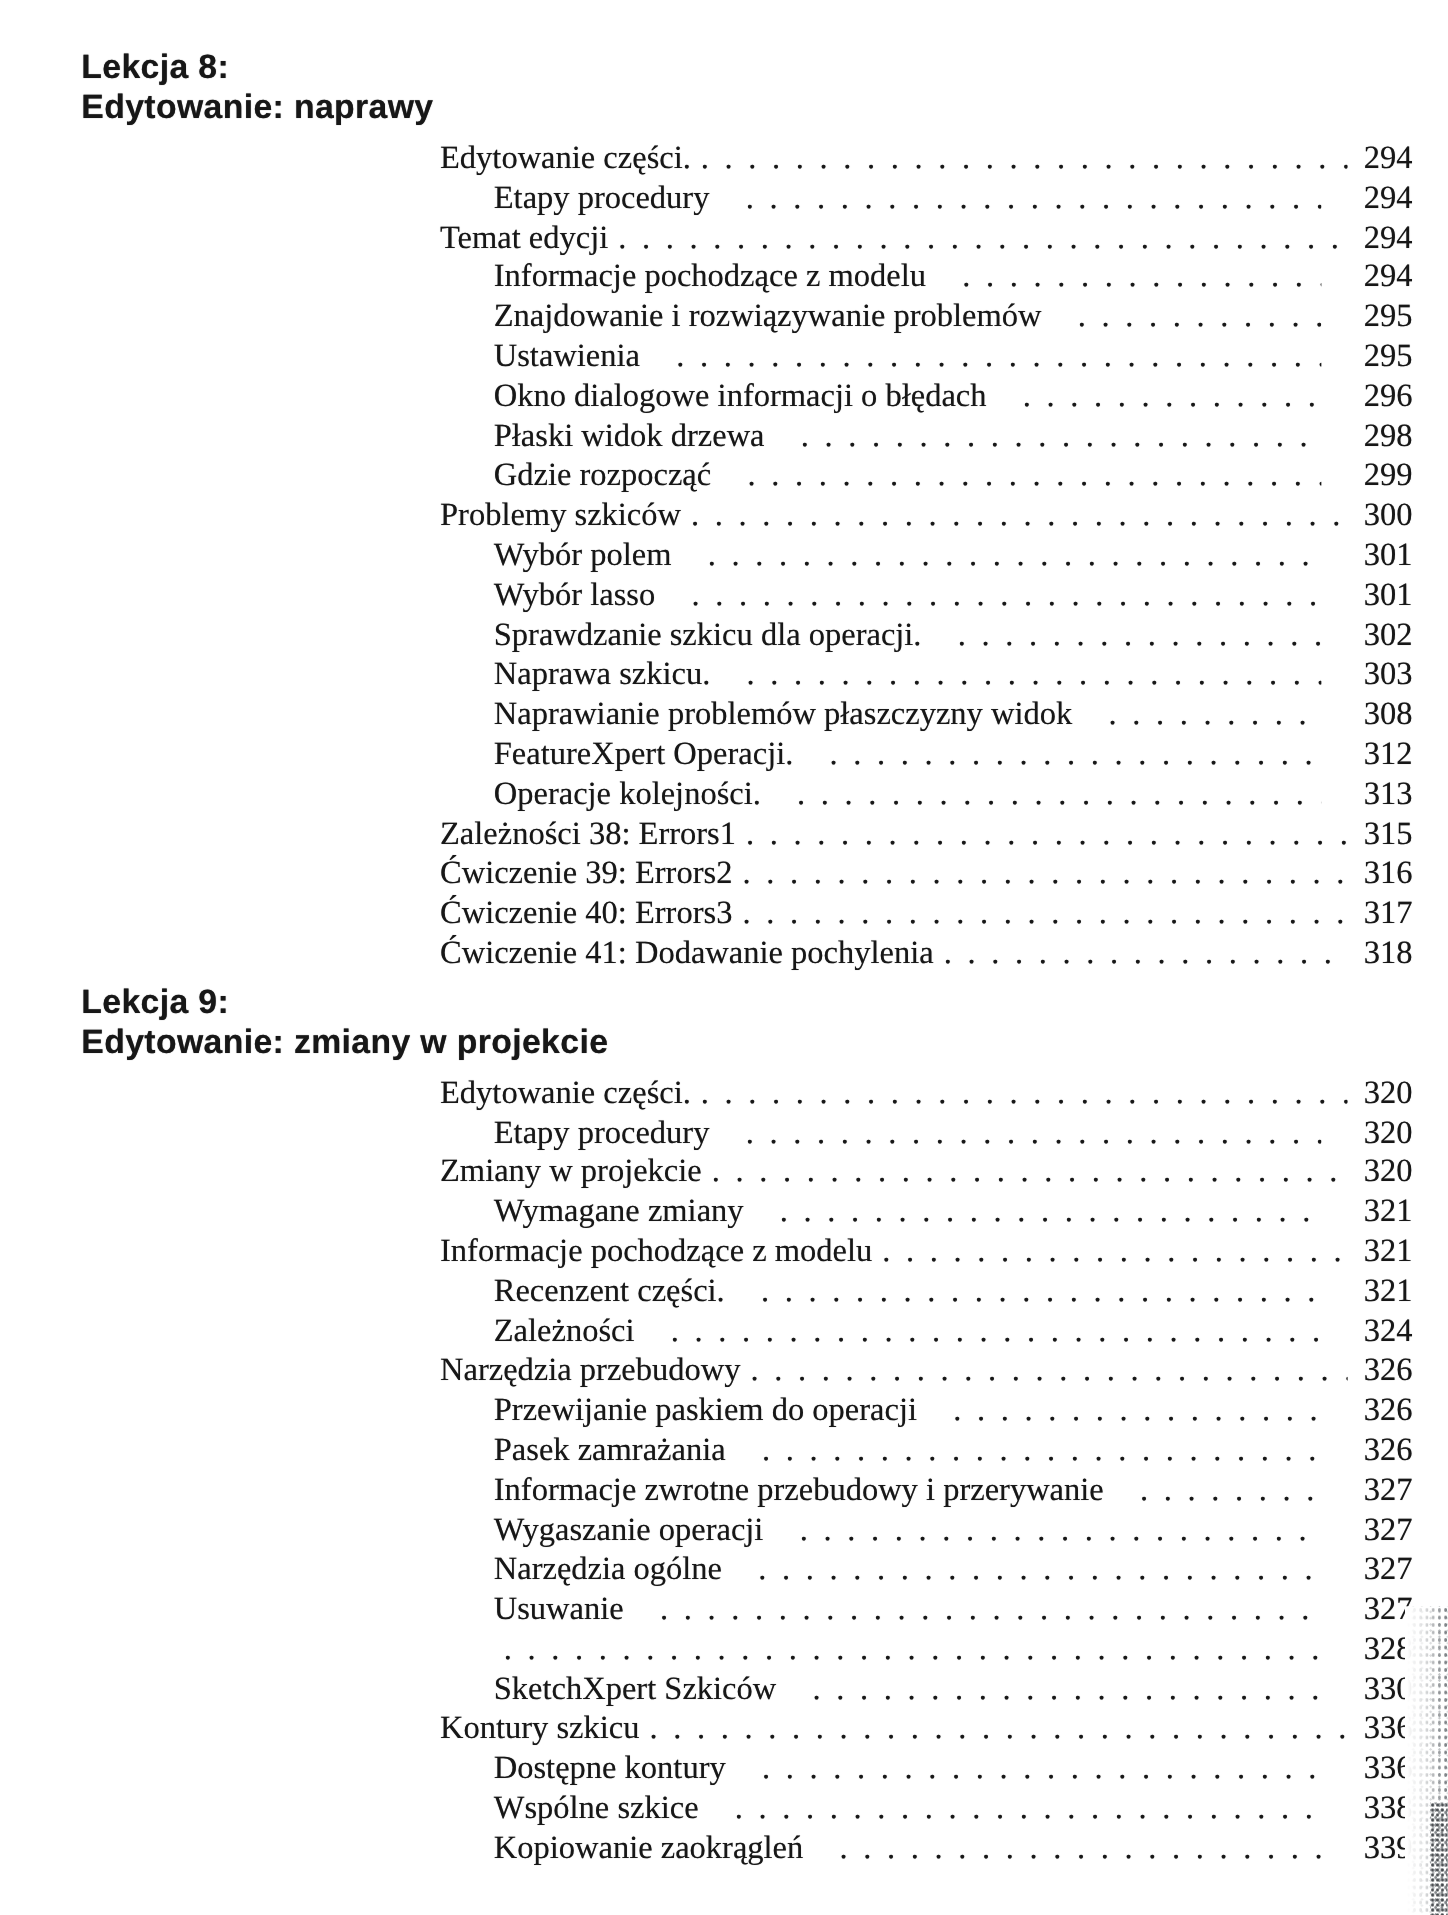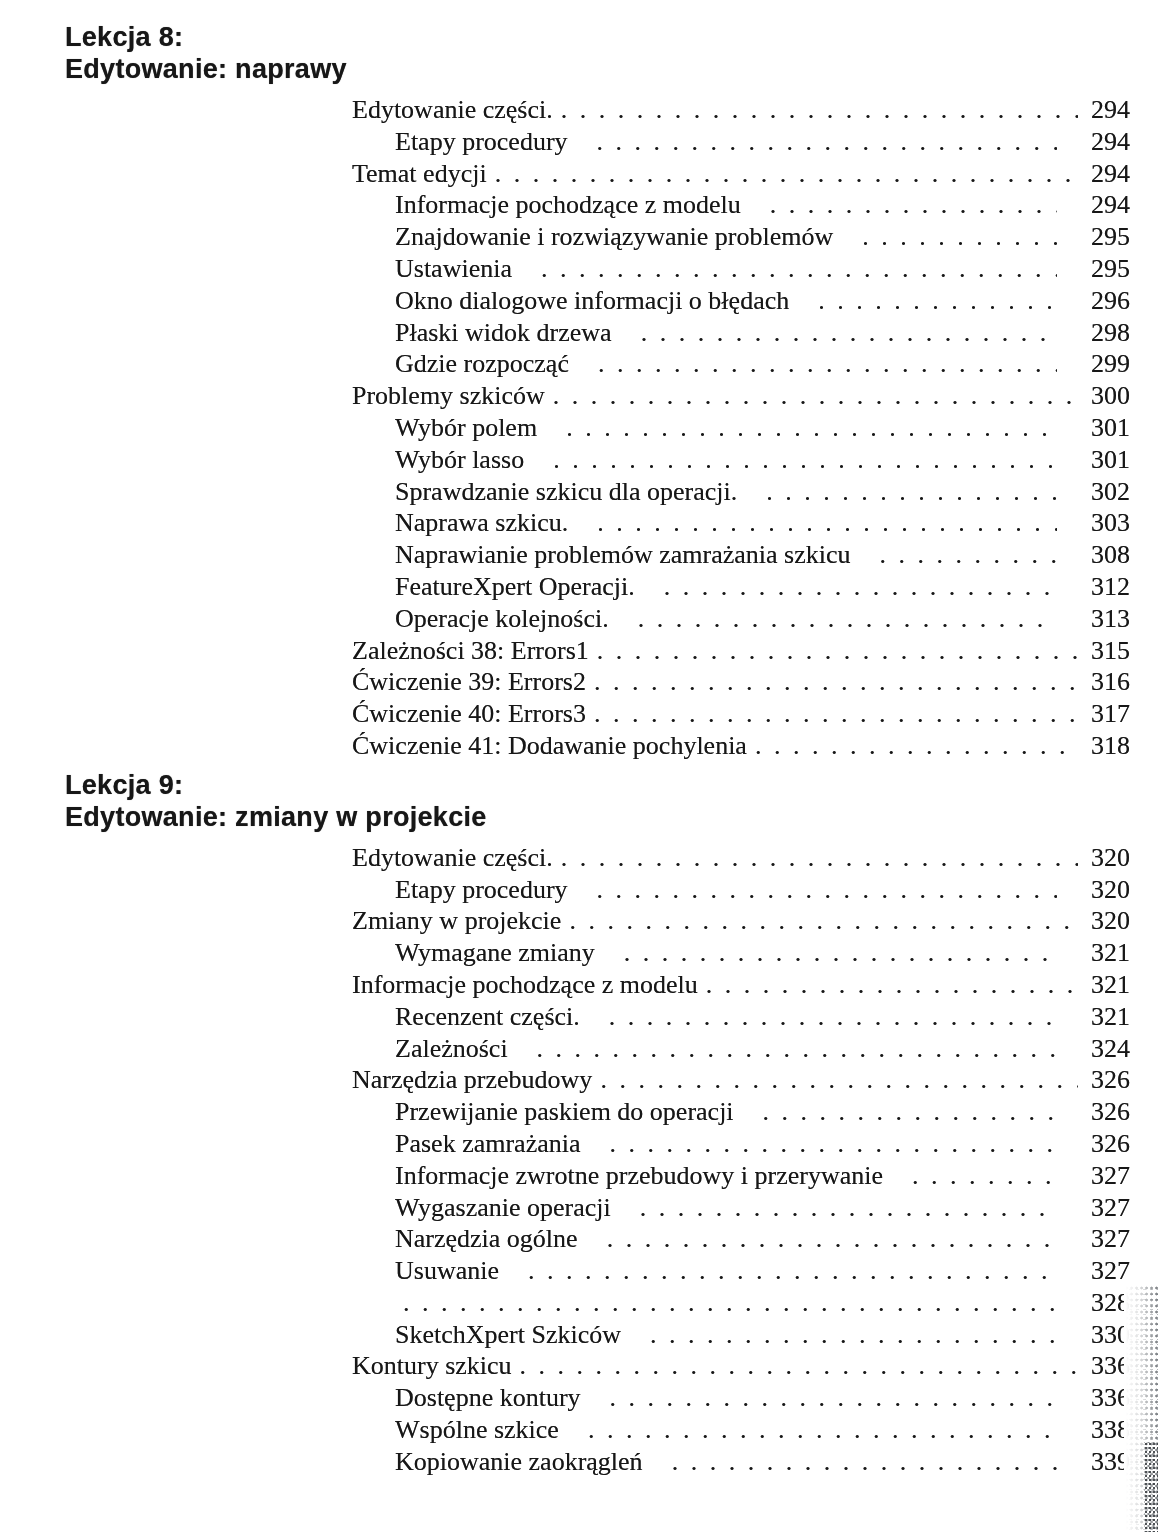--- a/index.html
+++ b/index.html
@@ -11,21 +11,21 @@
     width: 1158px;
     height: 1532px;
     position: relative;
     overflow: hidden;
     font-family: "Liberation Serif", serif;
     color: var(--ink, #171717);
   }
   .page {
     position: absolute;
     inset: 0;
-    padding-top: 15px;
+    padding-top: 31px;
   }
   
   .lesson-heading {
     margin: 6px 0 10px 65px;
     font-family: "Liberation Sans", sans-serif;
     font-weight: 700;
     font-size: 27px;
     line-height: 32px;
     letter-spacing: 0.3px;
     text-shadow: 0 0 0.7px rgba(0,0,0,0.65);
@@ -163,21 +163,21 @@
           <span class="toc-title">Sprawdzanie szkicu dla operacji.</span>
           <span class="leader">. . . . . . . . . . . . . . . . . . . . . . . . . . . . . . . . . . . . . . . . . . . . . . . . . . . . . . . . . . . . . . . . . . . . . . </span>
           <span class="pagenum">302</span>
         </div>
         <div class="toc-row lvl2">
           <span class="toc-title">Naprawa szkicu.</span>
           <span class="leader">. . . . . . . . . . . . . . . . . . . . . . . . . . . . . . . . . . . . . . . . . . . . . . . . . . . . . . . . . . . . . . . . . . . . . . </span>
           <span class="pagenum">303</span>
         </div>
         <div class="toc-row lvl2">
-          <span class="toc-title">Naprawianie problemów zamrażania szkicu</span>
+          <span class="toc-title">Naprawianie problemów płaszczyzny widok</span>
           <span class="leader">. . . . . . . . . . . . . . . . . . . . . . . . . . . . . . . . . . . . . . . . . . . . . . . . . . . . . . . . . . . . . . . . . . . . . . </span>
           <span class="pagenum">308</span>
         </div>
         <div class="toc-row lvl2">
           <span class="toc-title">FeatureXpert Operacji.</span>
           <span class="leader">. . . . . . . . . . . . . . . . . . . . . . . . . . . . . . . . . . . . . . . . . . . . . . . . . . . . . . . . . . . . . . . . . . . . . . </span>
           <span class="pagenum">312</span>
         </div>
         <div class="toc-row lvl2">
           <span class="toc-title">Operacje kolejności.</span>

